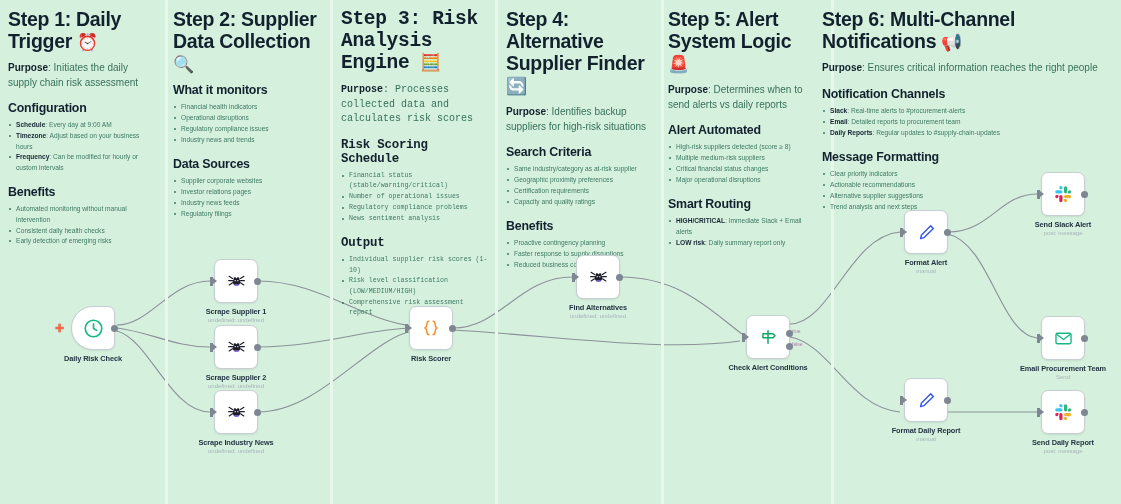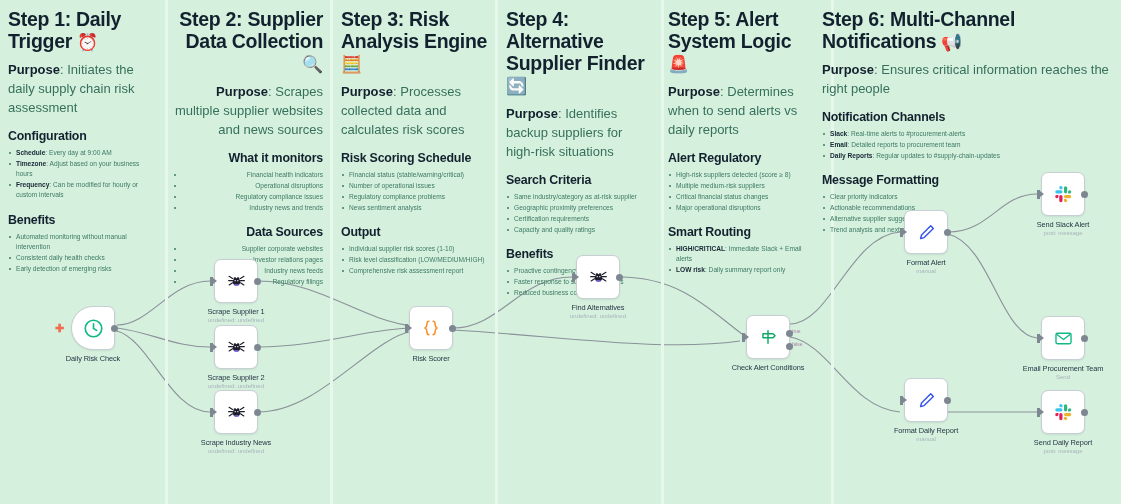--- a/index.html
+++ b/index.html
@@ -39,21 +39,21 @@
   .col h1 {
     font-size: 19.5px;
     line-height: 1.13;
     font-weight: bold;
     color: #12212e;
     letter-spacing: -0.3px;
     margin-bottom: 9px;
   }
   .col h1 .emoji { font-size: 17px; }
   .purpose {
-    font-size: 13px;
+    font-size: 10px;
     line-height: 1.45;
     color: #36705a;
     margin-bottom: 11px;
   }
   .purpose b { color: #12212e; font-weight: bold; }
   .col h2 {
     font-size: 12.4px;
     font-weight: bold;
     color: #12212e;
     letter-spacing: -0.2px;
@@ -92,21 +92,21 @@
     display: flex; align-items: center; justify-content: center;
     box-shadow: 0 1px 2px rgba(20,40,30,.09);
   }
   .node.trigger .nbox {
     border-radius: 22px 7px 7px 22px;
   }
   .nlabel {
     margin-top: 4px;
     text-align: center;
     font-size: 7.4px;
-    font-weight: normal;
+    font-weight: bold;
     color: #1f3040;
     white-space: nowrap;
     transform: translateX(-50%);
     margin-left: 22px;
     letter-spacing: -0.1px;
   }
   .nsub {
     text-align: center;
     font-size: 6px;
     color: #a8b4ba;
@@ -408,39 +408,38 @@
           <li><b>Timezone</b>: Adjust based on your business hours</li>
           <li><b>Frequency</b>: Can be modified for hourly or custom intervals</li>
         </ul>
         <h2>Benefits</h2>
         <ul>
           <li>Automated monitoring without manual intervention</li>
           <li>Consistent daily health checks</li>
           <li>Early detection of emerging risks</li>
         </ul>
       </div>
-      <div class="col" style="width: 168px; text-align: right;">
+      <div class="col" style="width: 168px;">
         <h1>Step 2: Supplier Data Collection <span class="emoji">🔍</span></h1>
-        <div class="purpose"><b>Purpose</b>: Scrapes multiple supplier websites and news sources</div>
         <h2>What it monitors</h2>
         <ul>
           <li>Financial health indicators</li>
           <li>Operational disruptions</li>
           <li>Regulatory compliance issues</li>
           <li>Industry news and trends</li>
         </ul>
         <h2>Data Sources</h2>
         <ul>
           <li>Supplier corporate websites</li>
           <li>Investor relations pages</li>
           <li>Industry news feeds</li>
           <li>Regulatory filings</li>
         </ul>
       </div>
-      <div class="col" style="width: 165px;">
+      <div class="col" style="width: 165px; font-family: Liberation Mono, monospace;">
         <h1>Step 3: Risk Analysis Engine <span class="emoji">🧮</span></h1>
         <div class="purpose"><b>Purpose</b>: Processes collected data and calculates risk scores</div>
         <h2>Risk Scoring Schedule</h2>
         <ul>
           <li>Financial status (stable/warning/critical)</li>
           <li>Number of operational issues</li>
           <li>Regulatory compliance problems</li>
           <li>News sentiment analysis</li>
         </ul>
         <h2>Output</h2>
@@ -463,21 +462,21 @@
         <h2>Benefits</h2>
         <ul>
           <li>Proactive contingency planning</li>
           <li>Faster response to supply disruptions</li>
           <li>Reduced business continuity risks</li>
         </ul>
       </div>
       <div class="col" style="width: 154px;">
         <h1>Step 5: Alert System Logic <span class="emoji">🚨</span></h1>
         <div class="purpose"><b>Purpose</b>: Determines when to send alerts vs daily reports</div>
-        <h2>Alert Regulatory</h2>
+        <h2>Alert Automated</h2>
         <ul>
           <li>High-risk suppliers detected (score ≥ 8)</li>
           <li>Multiple medium-risk suppliers</li>
           <li>Critical financial status changes</li>
           <li>Major operational disruptions</li>
         </ul>
         <h2>Smart Routing</h2>
         <ul>
           <li><b>HIGH/CRITICAL</b>: Immediate Slack + Email alerts</li>
           <li><b>LOW risk</b>: Daily summary report only</li>

